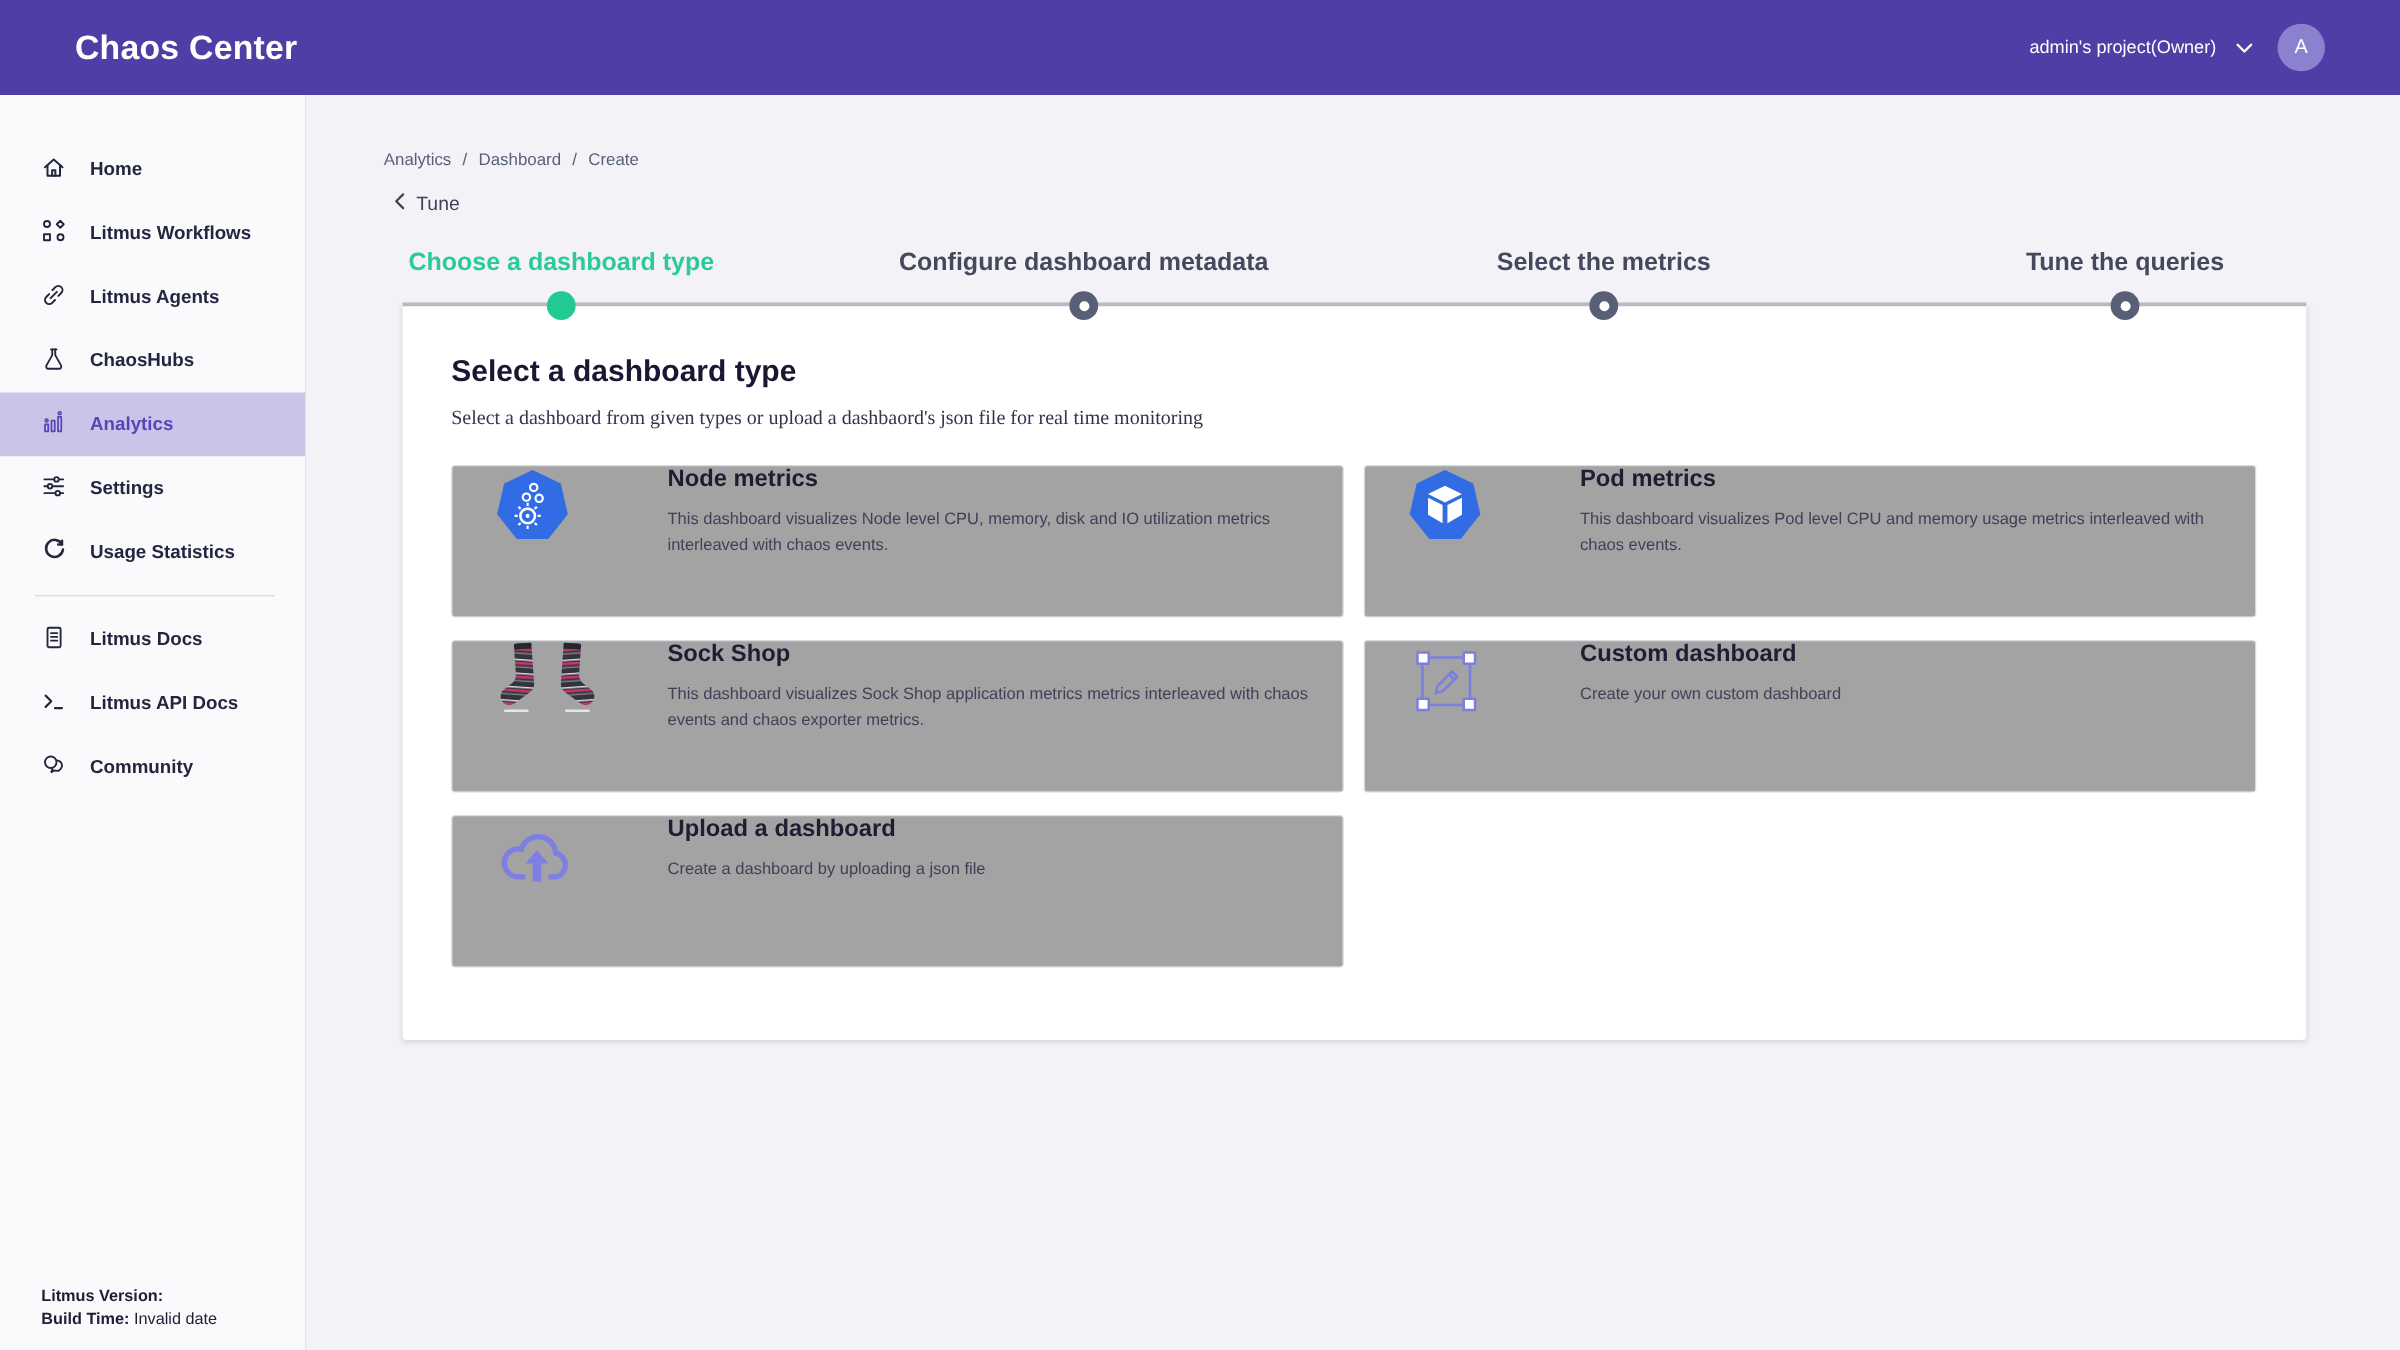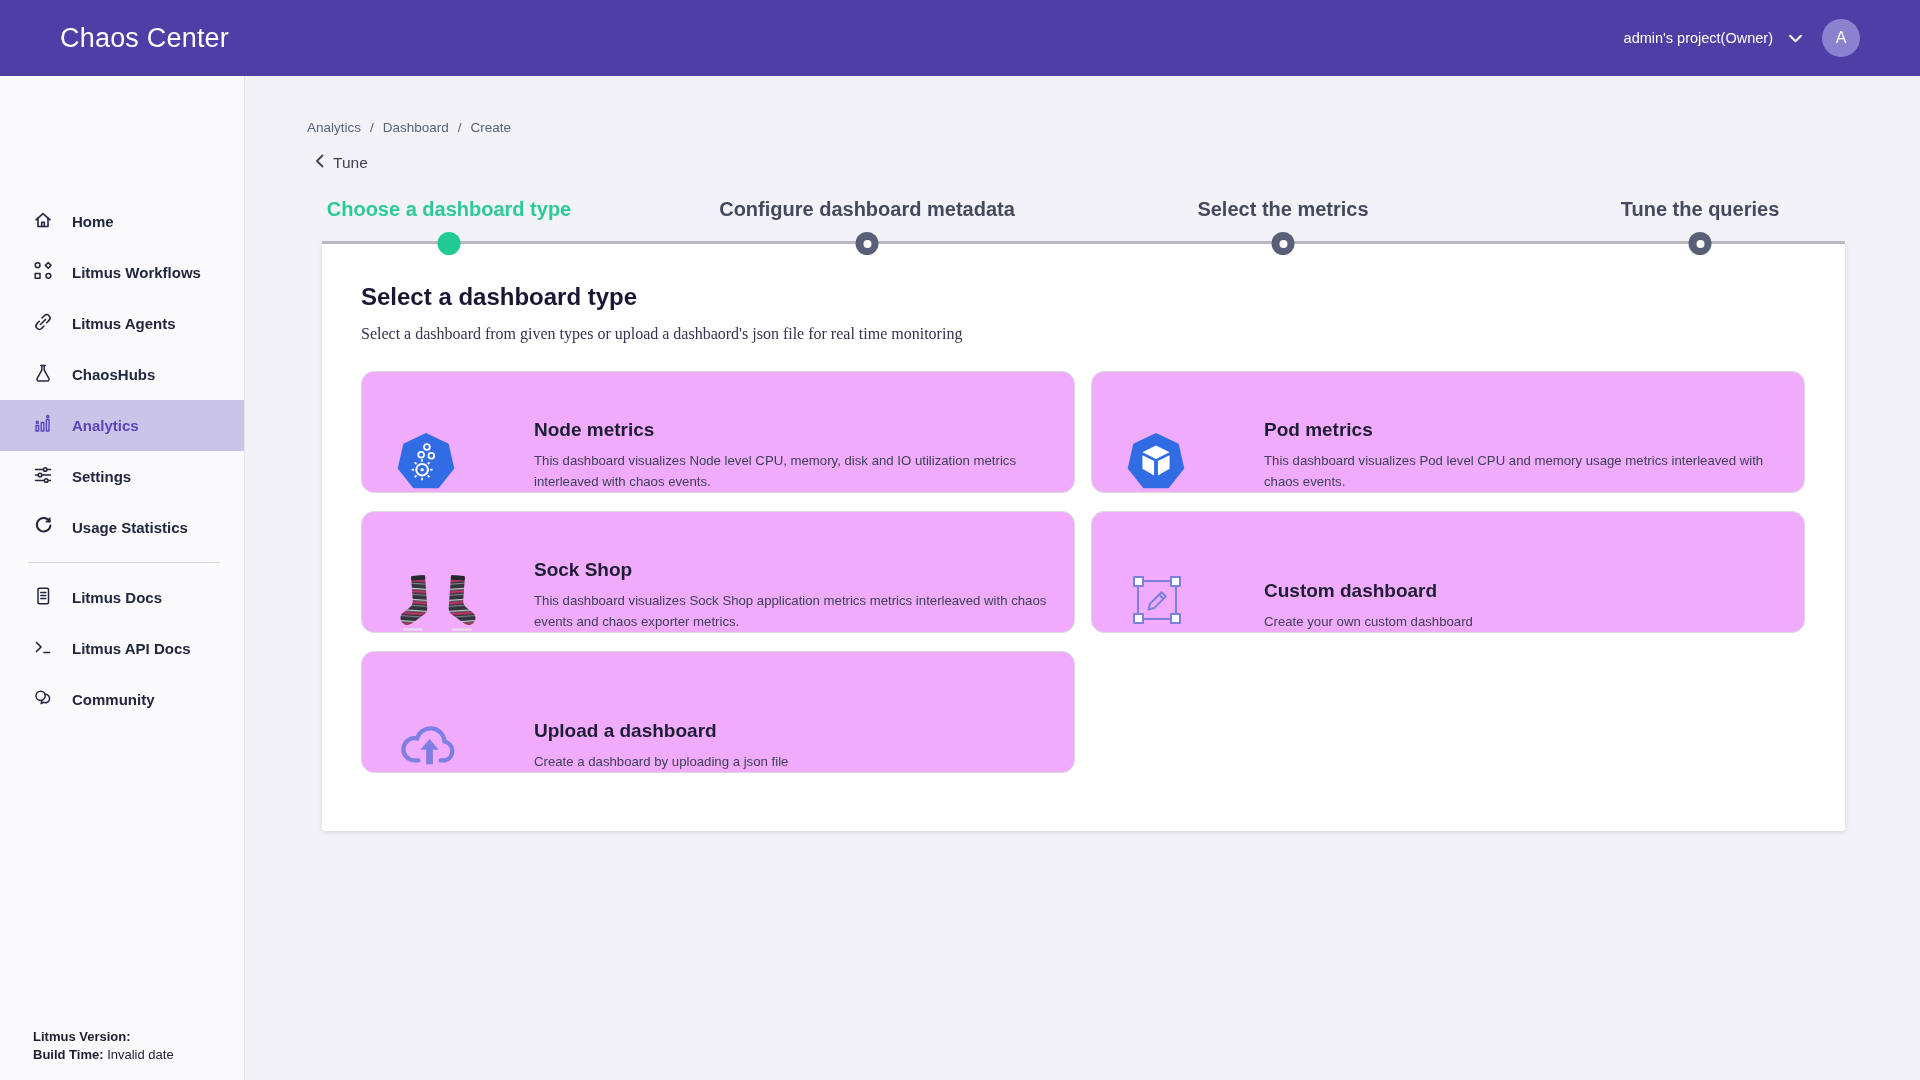--- a/index.html
+++ b/index.html
@@ -2,31 +2,31 @@
 <html><head>
 <meta charset="utf-8">
 <style>
   * { margin:0; padding:0; box-sizing:border-box; }
   html,body { width:1920px; height:1080px; overflow:hidden;
     font-family:"Liberation Sans","DejaVu Sans",sans-serif; background:#F2F2F7; color:#1D1D33; }
 
   
   .topbar { position:absolute; left:0; top:0; width:1920px; height:76px;
     background:#4E3EA6; display:flex; align-items:center; padding:0 60px; z-index:5; }
-  .app-title { color:#FFFFFF; font-size:27px; font-weight:normal; letter-spacing:.2px; }
+  .app-title { color:#FFFFFF; font-size:27px; font-weight:bold; letter-spacing:.2px; }
   .topbar-right { margin-left:auto; display:flex; align-items:center; gap:20px; }
   .project-select { display:flex; align-items:center; gap:16px; color:#FFFFFF;
     font-size:14.5px; cursor:pointer; }
   .chev-down { display:inline-flex; }
   .avatar { width:38px; height:38px; border-radius:50%; background:#8B82CF; color:#FFFFFF;
     display:flex; align-items:center; justify-content:center; font-size:16px; cursor:pointer; }
 
   
   .sidebar { position:absolute; left:0; top:76px; width:245px; bottom:0;
-    background:#FAFAFC; border-right:1px solid #E3E3EA; padding-top:120px; }
+    background:#FAFAFC; border-right:1px solid #E3E3EA; padding-top:34px; }
   .nav-item { height:51px; display:flex; align-items:center; padding-left:33px;
     gap:19px; font-size:15px; font-weight:600; color:#23263F; cursor:pointer; }
   .nav-item svg { flex:none; }
   .nav-item.active { background:#C9C4E8; color:#5B44BA; }
   .side-divider { height:1px; background:#D9D9E0; margin:9px 24px 9px 28px; }
   .side-footer { position:absolute; left:33px; bottom:16px; font-size:13px;
     line-height:1.4; color:#1D1D33; }
   .side-footer b { font-weight:bold; }
 
   
@@ -55,22 +55,22 @@
   .step-dot.active { background:#22C993; }
   .step-dot.active::after { display:none; }
 
   
   .card { position:relative; background:#FFFFFF; border-radius:3px; width:1523px;
     min-height:588px; box-shadow:0 1px 5px rgba(0,0,0,.13); padding:40px 40px 46px 39px; z-index:1; }
   .card-heading { font-size:24px; font-weight:bold; color:#1C1533; }
   .card-subheading { margin-top:14px; font-size:16px; color:#33344E;font-family:Liberation Serif, serif; }
   .tile-grid { margin-top:28px; display:grid; grid-template-columns:1fr 1fr;
     column-gap:16px; row-gap:18px; }
-  .tile { border:1px solid #D9D9E1; border-radius:13px; height:122px; background:#f0abfc;
-    display:flex; align-items:flex-end; padding:0 20px 0 33px; cursor:pointer; }
+  .tile { border:1px solid #D9D9E1; border-radius:3px; height:122px; background:#a3a3a3;
+    display:flex; align-items:flex-start; padding:0 20px 0 33px; cursor:pointer; }
   .tile-icon { width:139px; flex:none; display:flex; align-items:center; }
   .tile-body { flex:1; }
   .tile-title { font-size:19px; font-weight:bold; color:#1D1D33; }
   .tile-desc { margin-top:9px; font-size:13.2px; line-height:1.6; color:#3F4157; max-width:530px; }
   .tile-upload { grid-column:1; }
 </style>
 </head>
 <body>
 
 <header class="topbar">

